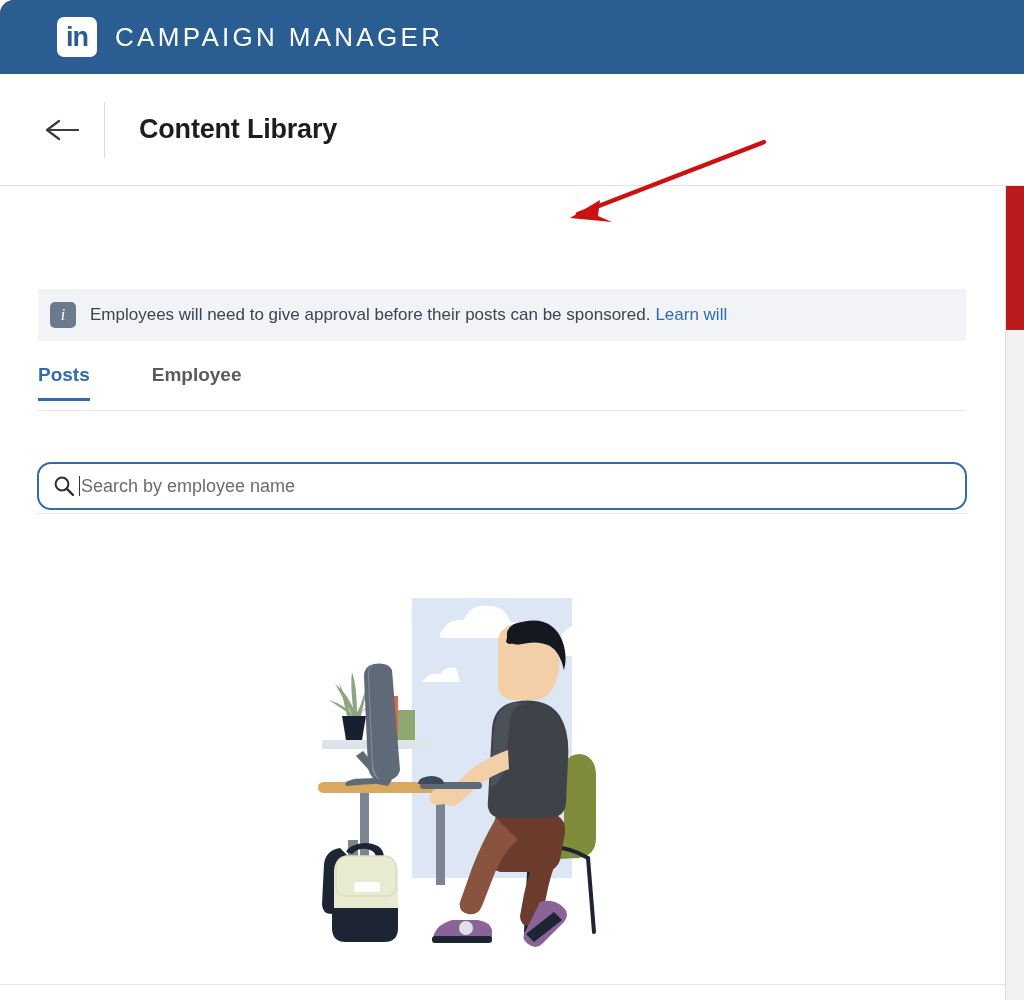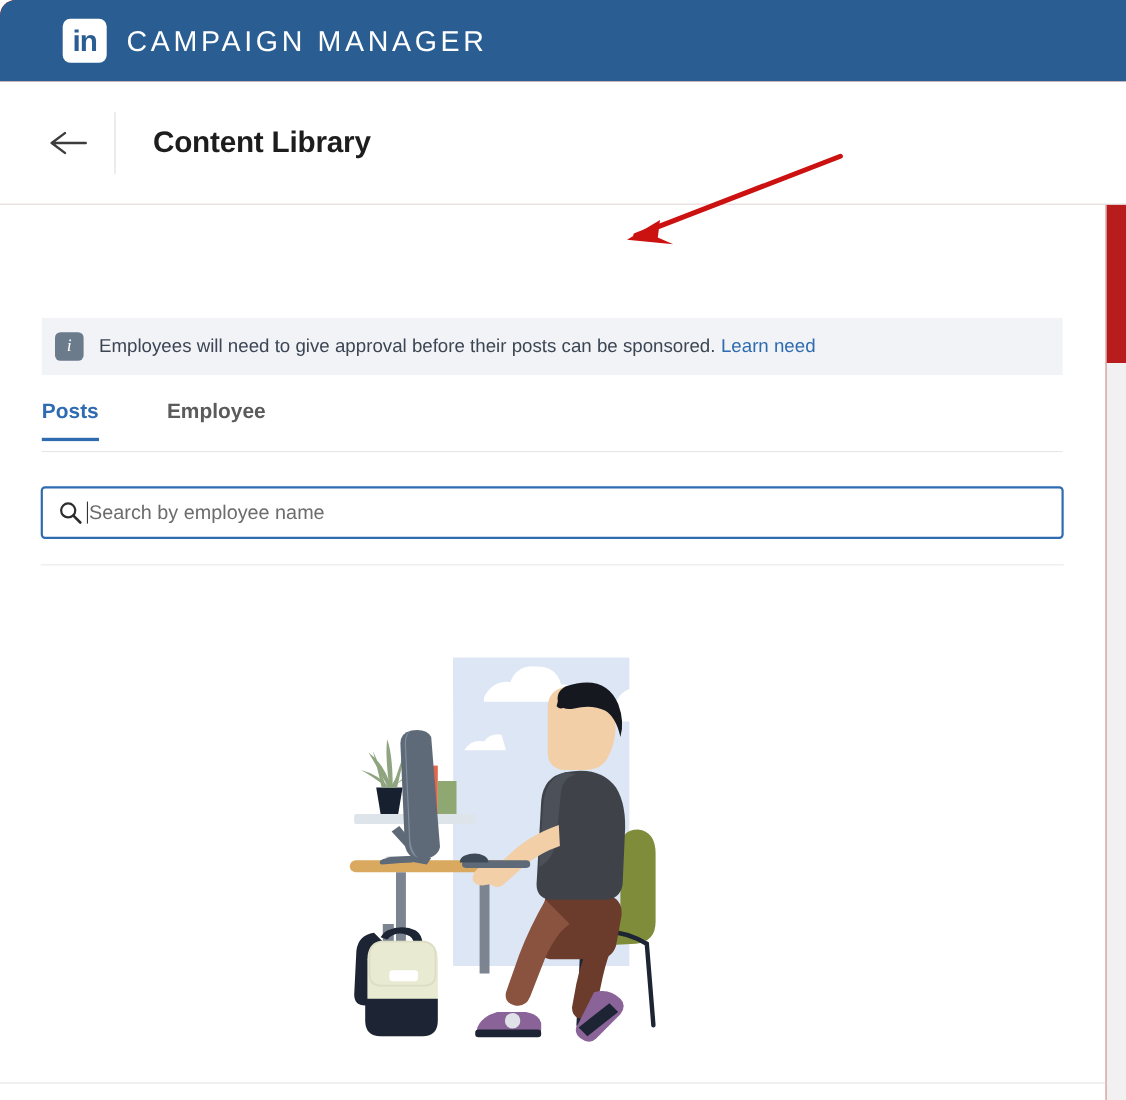--- a/index.html
+++ b/index.html
@@ -231,25 +231,25 @@
     position: absolute;
     left: 0; right: 0;
     bottom: -1px;
     height: 3px;
     background: #2f6bb0;
   }
 
   
   .search-box {
     position: absolute;
-    left: 37px; top: 256px;
+    left: 37px; top: 276px;
     width: 930px;
     height: 48px;
     border: 2px solid #2f6bb0;
-    border-radius: 4px;
+    border-radius: 14px;
     box-sizing: border-box;
     display: flex;
     align-items: center;
     background: #ffffff;
   }
   .search-icon {
     margin-left: 14px;
     flex: none;
     display: flex;
     align-items: center;
@@ -333,21 +333,21 @@
   <div class="scroll-track"></div>
 
   <div class="content">
 
 
     <div class="banner">
       <div class="banner-icon">
         <span>i</span>
       </div>
       <div class="banner-text">Employees will need to give approval before their posts can be sponsored.</div>
-      <a class="banner-link" href="#">Learn need</a>
+      <a class="banner-link" href="#">Learn will</a>
     </div>
 
     <div class="tabs">
       <div class="tab active">
         <span>Posts</span>
       </div>
       <div class="tab">
         <span>Employee</span>
       </div>
     </div>

